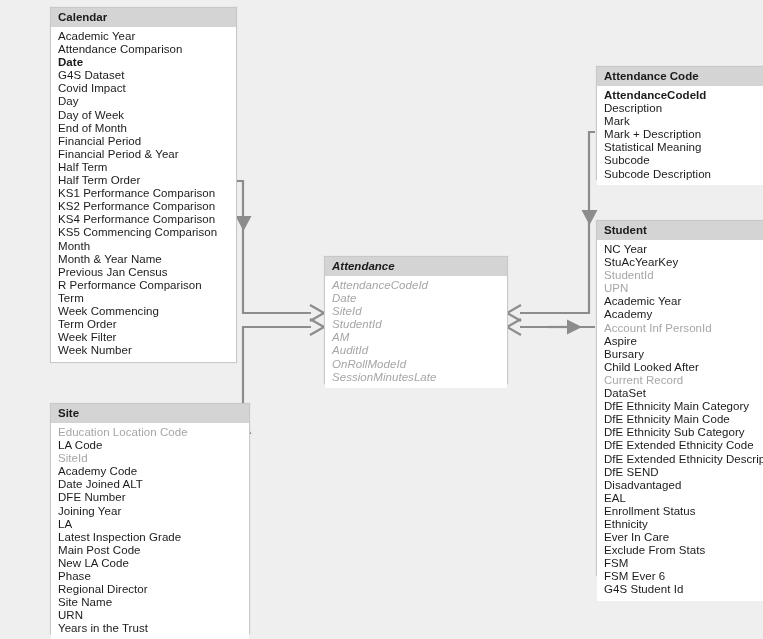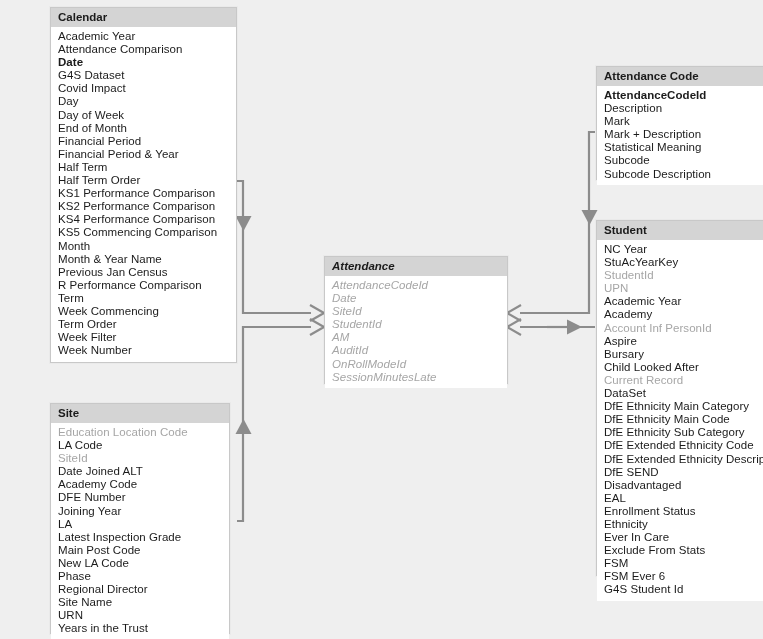--- a/index.html
+++ b/index.html
@@ -117,28 +117,28 @@
       <div class="fld">Previous Jan Census</div>
       <div class="fld">R Performance Comparison</div>
       <div class="fld">Term</div>
       <div class="fld">Week Commencing</div>
       <div class="fld">Term Order</div>
       <div class="fld">Week Filter</div>
       <div class="fld">Week Number</div>
     </div>
   </div>
 
-  <div class="entity" id="ent-site" style="left:14px;top:403px;width:180px;height:231px;">
+  <div class="entity" id="ent-site" style="left:14px;top:403px;width:200px;height:231px;">
     <div class="hdr">Site</div>
     <div class="body">
       <div class="fld dim">Education Location Code</div>
       <div class="fld">LA Code</div>
       <div class="fld dim">SiteId</div>
+      <div class="fld">Academy Code</div>
       <div class="fld">Date Joined ALT</div>
-      <div class="fld">Academy Code</div>
       <div class="fld">DFE Number</div>
       <div class="fld">Joining Year</div>
       <div class="fld">LA</div>
       <div class="fld">Latest Inspection Grade</div>
       <div class="fld">Main Post Code</div>
       <div class="fld">New LA Code</div>
       <div class="fld">Phase</div>
       <div class="fld">Regional Director</div>
       <div class="fld">Site Name</div>
       <div class="fld">URN</div>

